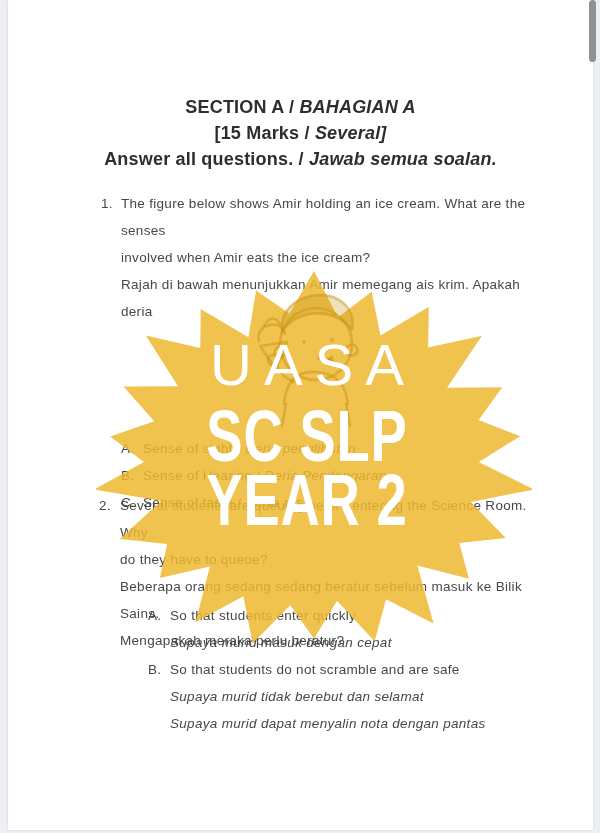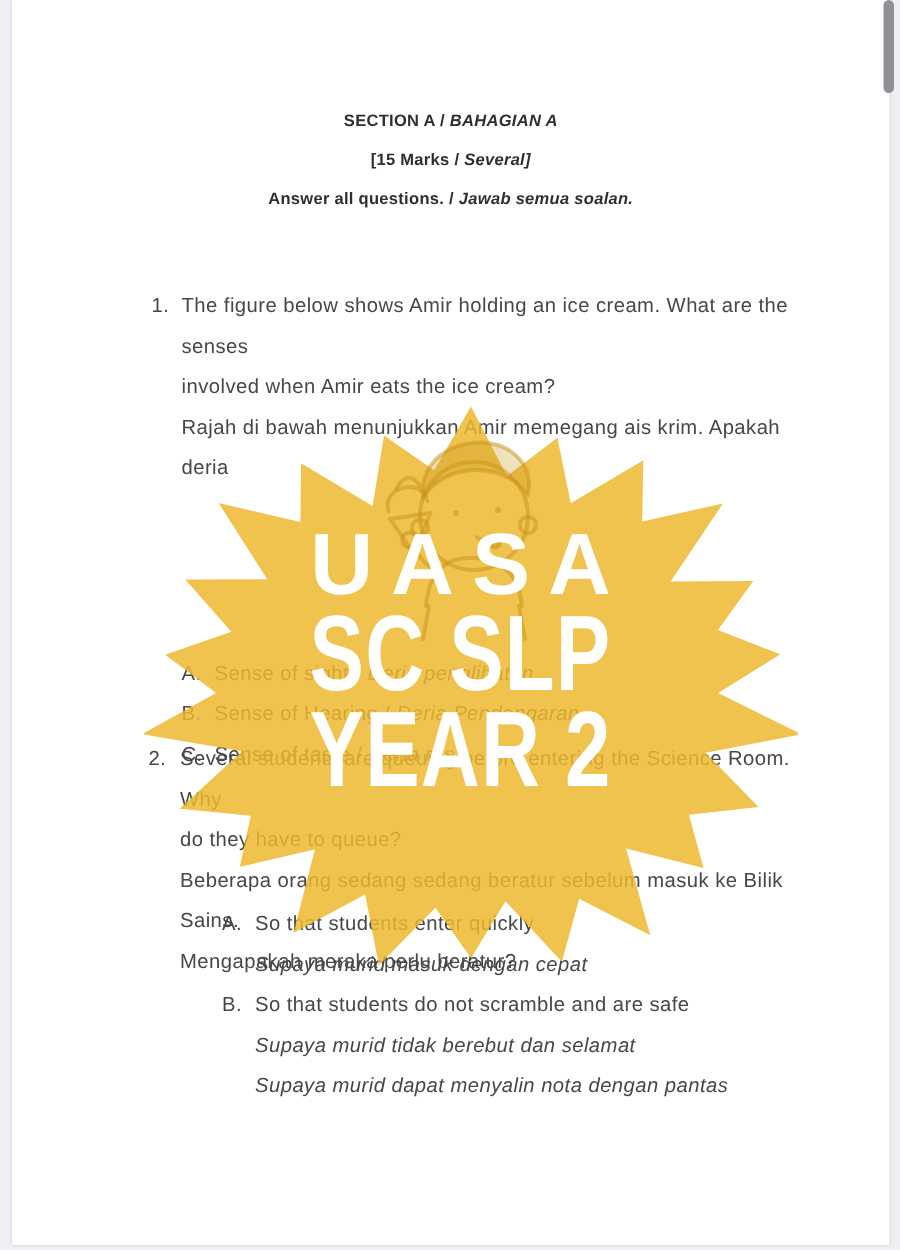--- a/index.html
+++ b/index.html
@@ -29,24 +29,24 @@
     border-radius: 4px;
     z-index: 40;
   }
 
   
   .doc-text { color: #474747; font-size: 13.5px; letter-spacing: 0.3px; }
   .i { font-style: italic; }
 
   .section-header {
     position: absolute;
-    top: 68px; left: 0; right: 0;
+    top: 94px; left: 0; right: 0;
     text-align: center;
     font-weight: bold;
-    font-size: 11px;
+    font-size: 18px;
     color: #2e2e2e;
     line-height: 26px;
     letter-spacing: 0.2px;
   }
 
   .question { position: absolute; line-height: 27px; }
   .qnum { position: absolute; }
   .q1 { left: 113px; right: 56px; top: 190px; }
   .q1 .qnum { left: -20px; }
   .q2 { left: 112px; right: 56px; top: 492px; }
@@ -67,23 +67,23 @@
     pointer-events: none;
   }
   .watermark svg { position: absolute; inset: 0; }
   .wm-texts {
     position: absolute; left: 0; right: 14px; top: 0; bottom: 0;
     text-align: center;
     color: #ffffff;
   }
   .wm-line { position: absolute; left: 0; right: 0; line-height: 1; }
   .wm-uasa {
-    top: 80px;
+    top: 68px;
     font-size: 58px;
-    font-weight: 700;
+    font-weight: 400;
     letter-spacing: 12px;
     text-indent: 12px; 
   }
   .wm-scslp {
     top: 132px;
     font-size: 68px;
     font-weight: bold;
     letter-spacing: 1px;
     transform: scaleX(0.8) scaleY(1.05);
     transform-origin: center top;

